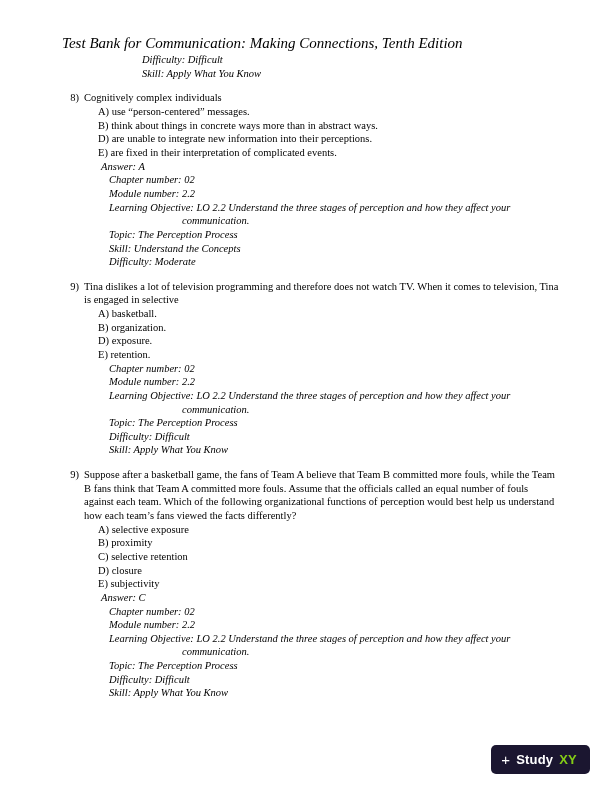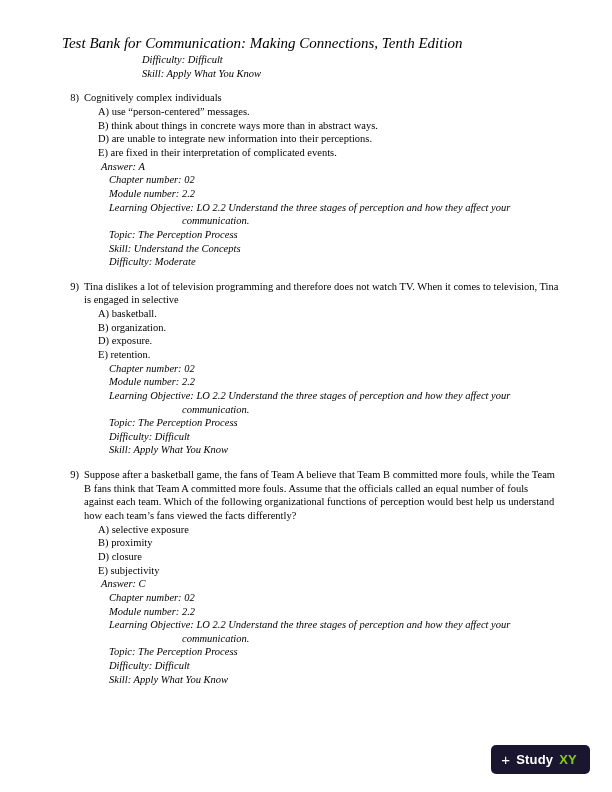--- a/index.html
+++ b/index.html
@@ -151,20 +151,21 @@
     <div class="detail">Skill: Apply What You Know</div>
   </div>
 
   <div class="question-block">
     <div class="q-row">
       <span class="q-num">9)</span>
       <span class="q-text">Suppose after a basketball game, the fans of Team A believe that Team B committed more fouls, while the Team B fans think that Team A committed more fouls. Assume that the officials called an equal number of fouls against each team. Which of the following organizational functions of perception would best help us understand how each team’s fans viewed the facts differently?</span>
     </div>
     <div class="choice">A) selective exposure</div>
     <div class="choice">B) proximity</div>
+    <div class="choice">C) selective retention</div>
     <div class="choice">D) closure</div>
     <div class="choice">E) subjectivity</div>
     <div class="answer">Answer: C</div>
     <div class="detail">Chapter number: 02</div>
     <div class="detail">Module number: 2.2</div>
     <div class="detail">Learning Objective: LO 2.2 Understand the three stages of perception and how they affect your</div>
     <div class="detail-cont">communication.</div>
     <div class="detail">Topic: The Perception Process</div>
     <div class="detail">Difficulty: Difficult</div>
     <div class="detail">Skill: Apply What You Know</div>

